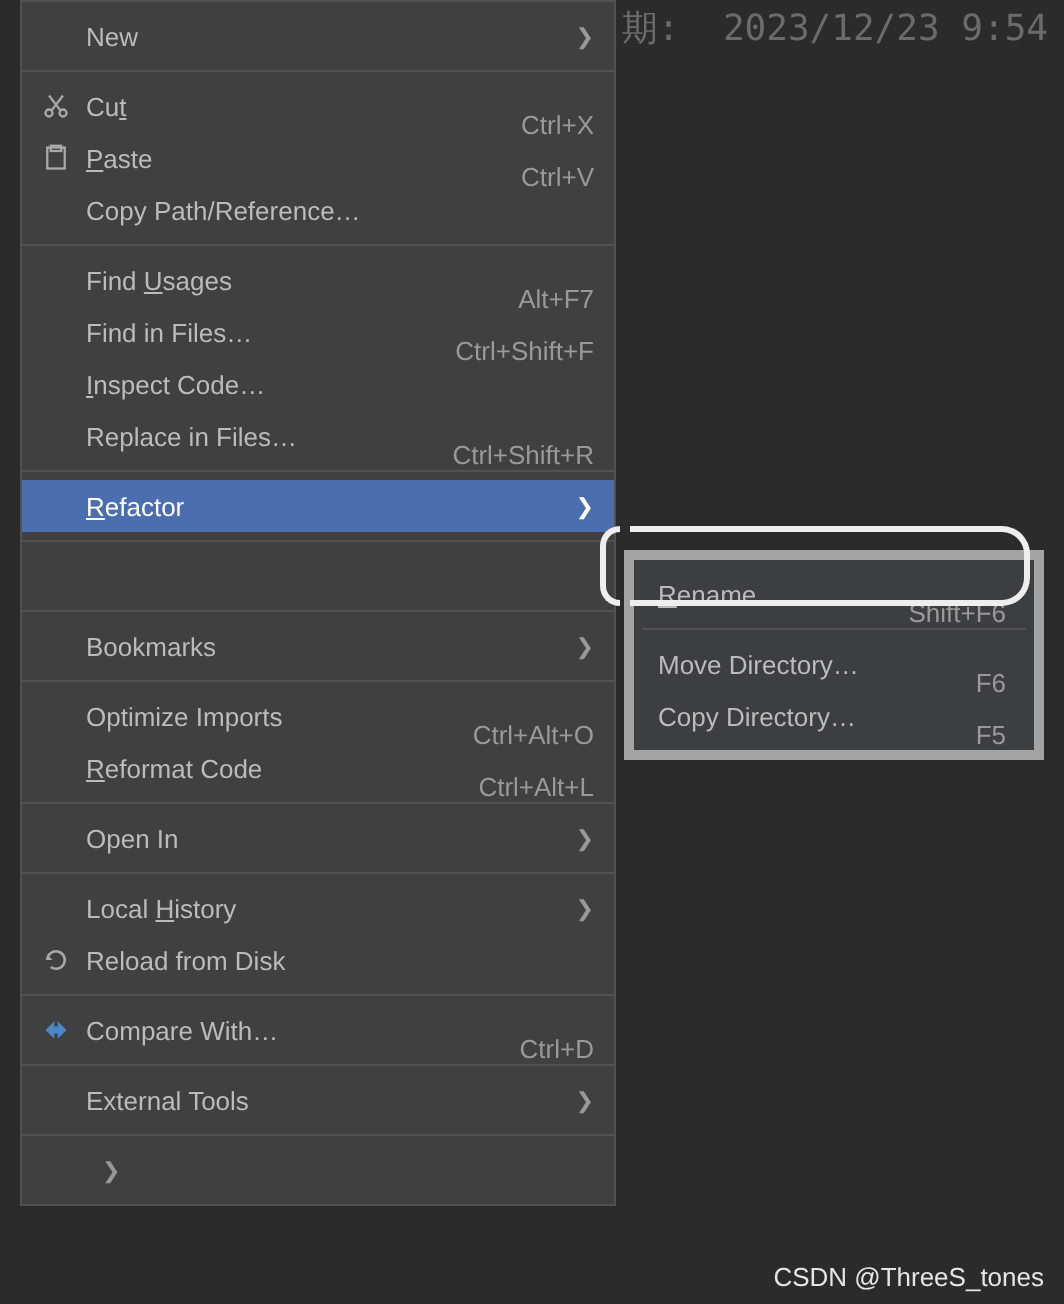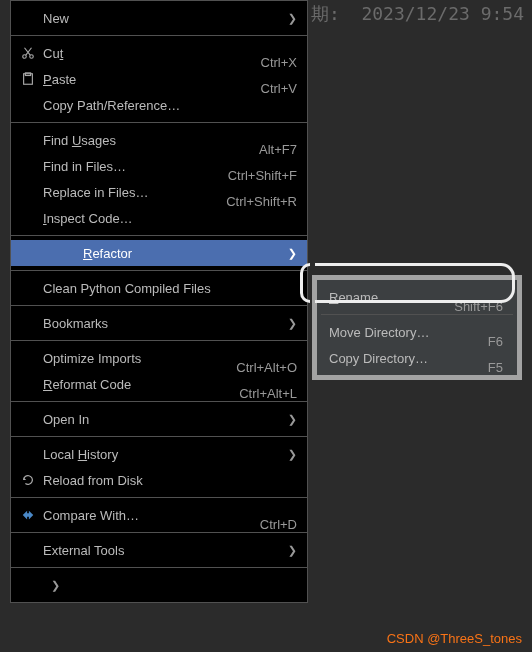--- a/index.html
+++ b/index.html
@@ -19,21 +19,21 @@
     right: 8px;
     color: #6b6b6b;
     font-family: monospace;
     font-size: 18px;
   }
   .main-menu {
     position: absolute;
     top: 0;
     left: 10px;
     width: 298px;
-    background: #000000;
+    background: #404040;
     border: 1px solid #515151;
     padding: 4px 0;
   }
   .submenu {
     position: absolute;
     top: 275px;
     left: 312px;
     width: 210px;
     background: #3c3f41;
     border: 5px solid #a3a3a3;
@@ -42,21 +42,20 @@
   .menu-item {
     display: flex;
     align-items: center;
     height: 26px;
     padding: 0 10px 0 8px;
     cursor: default;
   }
   .menu-item.selected {
     background: #4b6eaf;
     color: #ffffff;
-    gap: 40px;
   }
   .menu-item .icon {
     width: 18px;
     height: 18px;
     margin-right: 6px;
     display: flex;
     align-items: center;
     justify-content: center;
     flex-shrink: 0;
   }
@@ -88,21 +87,21 @@
     border: 3px solid #eeeeee;
     border-radius: 14px;
     pointer-events: none;
   }
   .annotation.left  { top: 263px; left: 300px; width: 10px;  height: 40px; border-right: none; border-radius: 14px 0 0 14px; }
   .annotation.right { top: 263px; left: 315px; width: 200px; height: 40px; border-left:  none; border-radius: 0 14px 14px 0; }
   .watermark {
     position: absolute;
     bottom: 6px;
     right: 10px;
-    color: #f97316;
+    color: #e5e5e5;
     font-size: 13px;
   }
 </style>
 </head>
 <body>
 
 <div class="header-text">
   <span>期:</span>&nbsp;&nbsp;<span>2023/12/23 9:54</span>
 </div>
 
@@ -158,42 +157,41 @@
   </div>
 
   <div class="menu-item">
     <span class="icon"></span>
     <span class="label">Find in Files…</span>
     <span class="shortcut">Ctrl+Shift+F</span>
   </div>
 
   <div class="menu-item">
     <span class="icon"></span>
+    <span class="label"><u>I</u>nspect Code…</span>
+  </div>
+
+  <div class="menu-item">
+    <span class="icon"></span>
     <span class="label">Replace in Files…</span>
     <span class="shortcut">Ctrl+Shift+R</span>
   </div>
 
-  <div class="menu-item">
-    <span class="icon"></span>
-    <span class="label"><u>I</u>nspect Code…</span>
-  </div>
-
   <div class="separator"></div>
 
   <div class="menu-item selected">
     <span class="icon"></span>
     <span class="label"><u>R</u>efactor</span>
     <span class="arrow">❯</span>
   </div>
 
   <div class="separator"></div>
 
   <div class="menu-item">
     <span class="icon"></span>
-    <span class="label">Clean Python Compiled Files</span>
   </div>
 
   <div class="separator"></div>
 
   <div class="menu-item">
     <span class="icon"></span>
     <span class="label">Bookmarks</span>
     <span class="arrow">❯</span>
   </div>
 

